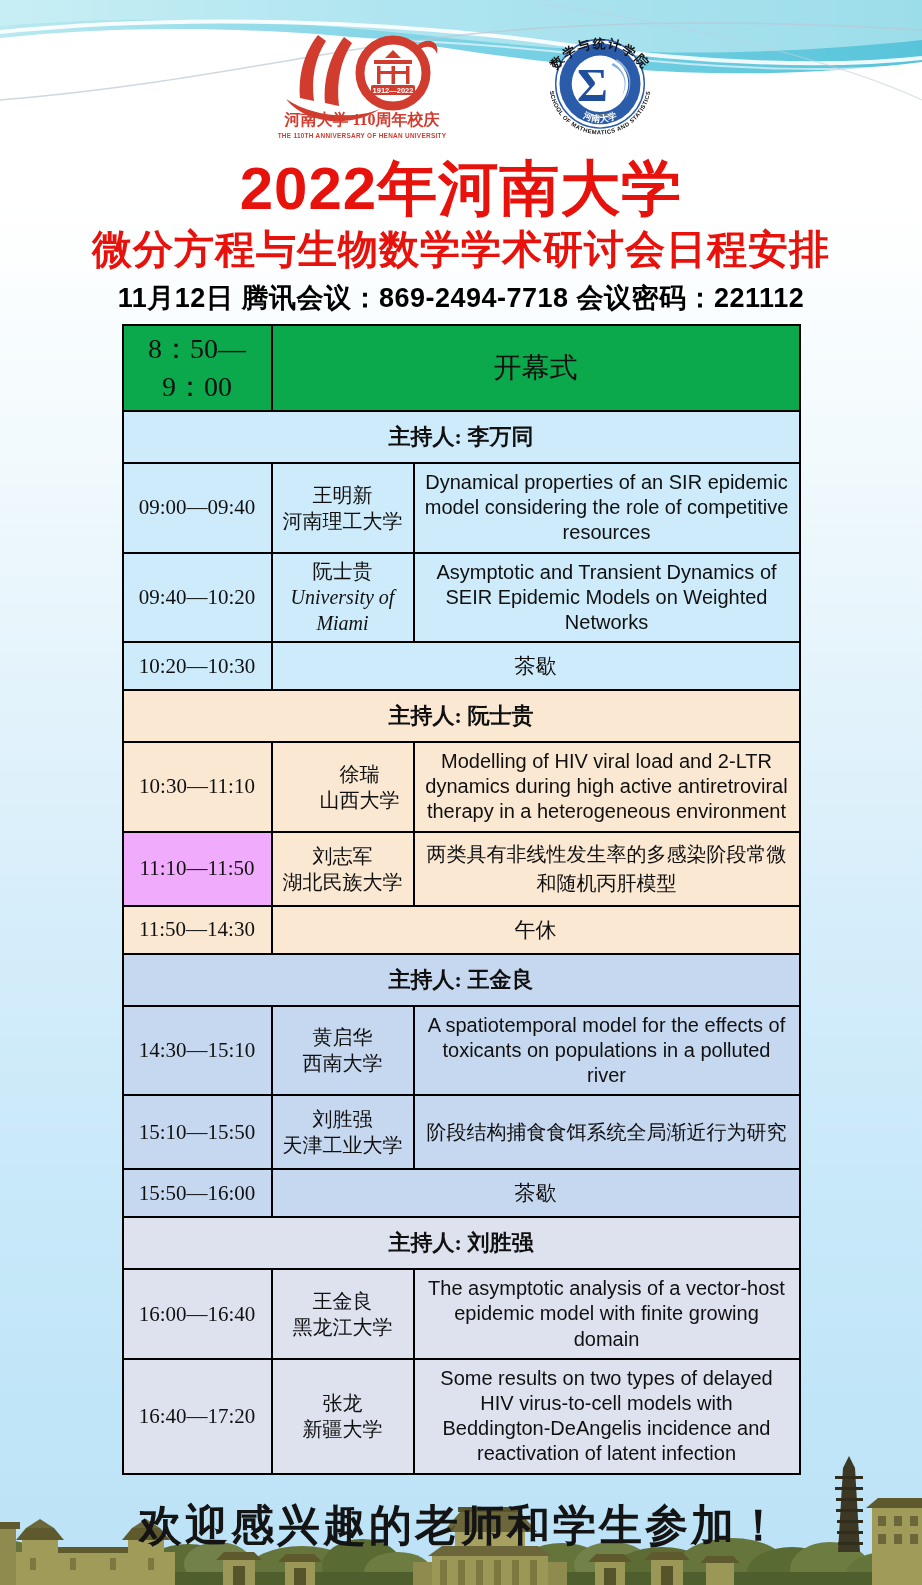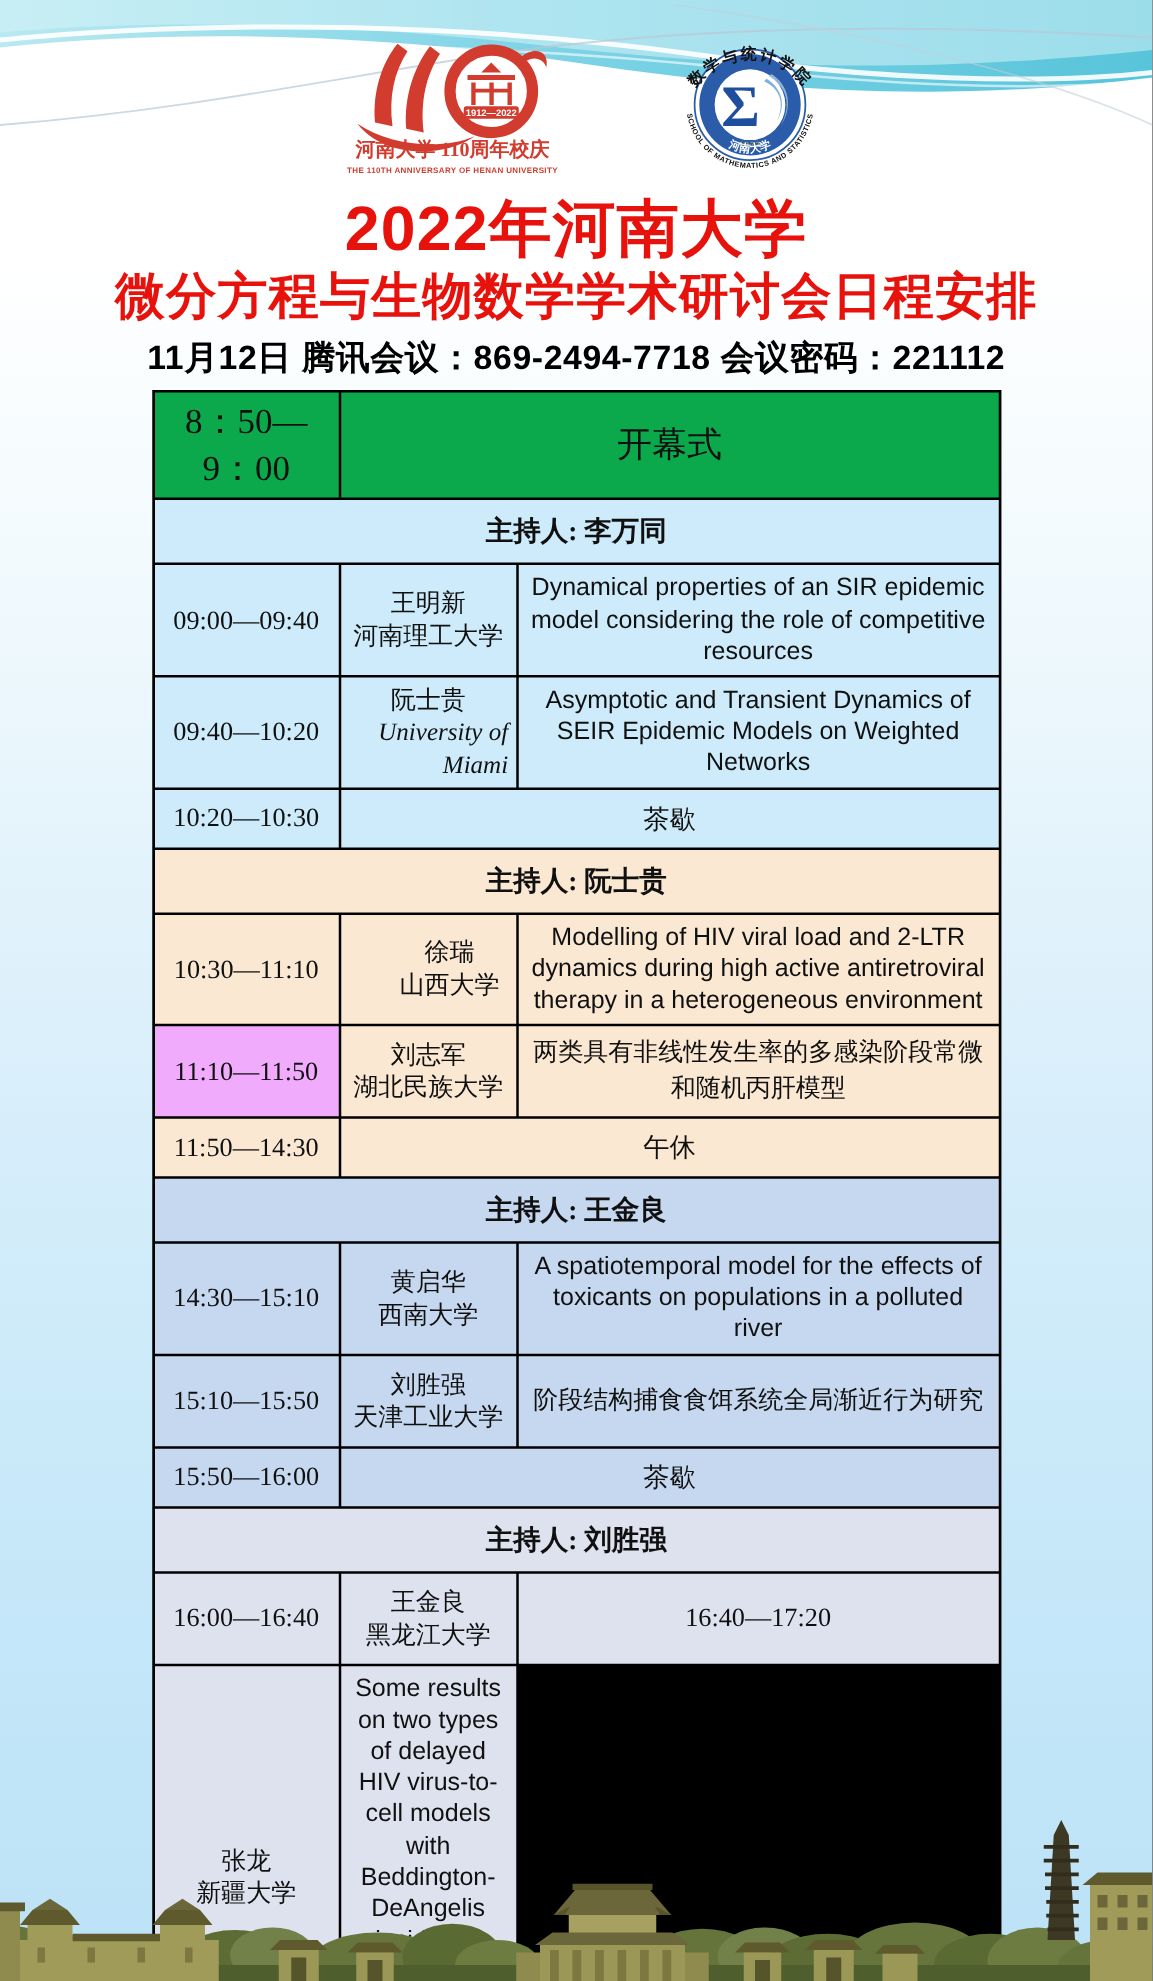--- a/index.html
+++ b/index.html
@@ -6,34 +6,34 @@
   .page{
     position:relative;width:922px;height:1585px;margin:0 auto;overflow:hidden;
     background:linear-gradient(180deg,#ffffff 0%,#ffffff 13%,#f2fafd 28%,#e1f2fb 46%,#d2ecfa 62%,#c6e8f9 78%,#bce2f7 100%);
     font-family:"Liberation Sans",sans-serif;color:#111;
   }
   .waves{position:absolute;top:0;left:0;width:922px;height:170px;pointer-events:none;}
   .logos{position:relative;display:flex;justify-content:center;align-items:flex-start;gap:66px;padding-top:14px;height:136px;}
   .logo-anniv{width:212px;height:122px;margin-top:8px;}
   .logo-school{width:132px;height:132px;}
   .title{color:#e8120d;font-weight:900;text-align:center;line-height:1.16;letter-spacing:1px;}
-  .title1{font-size:50px;margin-top:4px;}
+  .title1{font-size:60px;margin-top:4px;}
   .title2{font-size:40px;margin-top:2px;}
   .meeting{text-align:center;font-size:27px;font-weight:700;color:#000;margin-top:8px;letter-spacing:0.5px;}
 
   .table{
     display:grid;grid-template-columns:147px 140px 1fr;
     width:675px;margin:8px auto 0;background:#000;border:2px solid #000;gap:2px;
   }
   .cell{display:flex;flex-direction:column;align-items:center;justify-content:center;text-align:center;padding:4px 6px;color:#101010;}
   .t-time{font-family:"Liberation Serif",serif;font-size:21px;}
   .t-chair{font-size:22px;font-weight:700;min-height:42px;font-family:"Liberation Serif",serif;}
   .t-event{font-family:"Liberation Serif",serif;font-size:21px;min-height:38px;}
   .t-opening{font-size:28px;min-height:54px;}
-  .t-speaker{font-family:"Liberation Serif",serif;font-size:20px;line-height:1.3;min-height:64px;text-align:right;}
+  .t-speaker{font-family:"Liberation Serif",serif;font-size:20px;line-height:1.3;min-height:64px;}
   .t-title-en{font-family:"Liberation Sans",sans-serif;font-size:20px;line-height:1.26;padding:6px 10px;}
   .t-title-zh{font-family:"Liberation Serif",serif;font-size:20px;line-height:1.45;padding:6px 8px;}
   .aff-italic{font-style:italic;}
 
   .welcome{
     text-align:center;font-family:"Liberation Serif",serif;font-weight:900;
     font-size:43px;letter-spacing:3px;color:#141414;margin-top:22px;position:relative;z-index:2;
   }
   .skyline{position:absolute;left:0;bottom:0;width:922px;height:185px;z-index:1;}
 </style>
@@ -158,20 +158,21 @@
       </div>
       <div class="cell t-title-zh" style="background: rgb(198, 216, 240);">阶段结构捕食食饵系统全局渐近行为研究</div>
       <div class="cell t-time" style="background: rgb(198, 216, 240);">15:50—16:00</div>
       <div class="cell t-event" style="background: rgb(198, 216, 240); grid-column: 2 / -1;">茶歇</div>
       <div class="cell t-chair" style="background: rgb(222, 226, 239); grid-column: 1 / -1;">主持人: 刘胜强</div>
       <div class="cell t-time" style="background: rgb(222, 226, 239);">16:00—16:40</div>
       <div class="cell t-speaker" style="background: rgb(222, 226, 239);">
         <div>王金良</div>
         <div>黑龙江大学</div>
       </div>
+      <div class="cell t-title-en" style="background: rgb(222, 226, 239);">The asymptotic analysis of a vector-host epidemic model with finite growing domain</div>
       <div class="cell t-time" style="background: rgb(222, 226, 239);">16:40—17:20</div>
       <div class="cell t-speaker" style="background: rgb(222, 226, 239);">
         <div>张龙</div>
         <div>新疆大学</div>
       </div>
       <div class="cell t-title-en" style="background: rgb(222, 226, 239);">Some results on two types of delayed HIV virus-to-cell models with Beddington-DeAngelis incidence and reactivation of latent infection</div>
     </div>
 
   <div class="welcome">欢迎感兴趣的老师和学生参加！</div>
 

